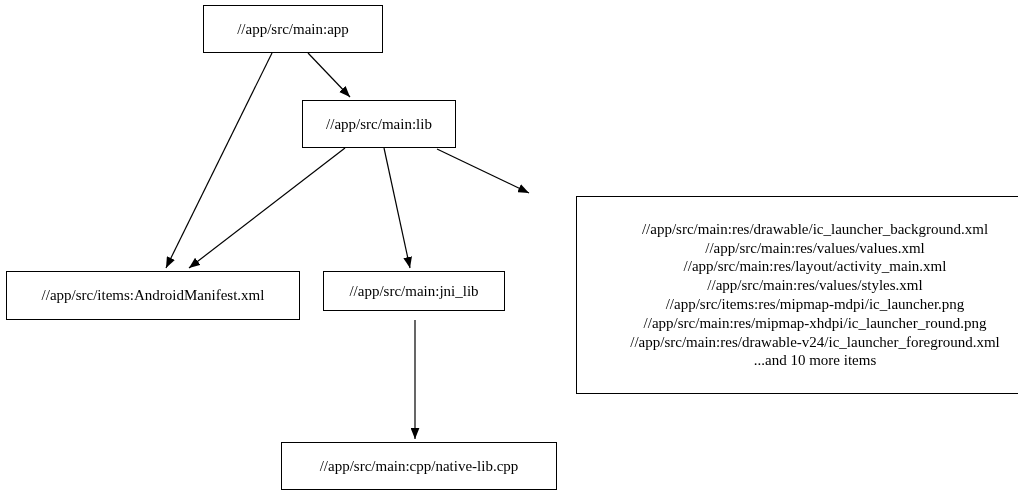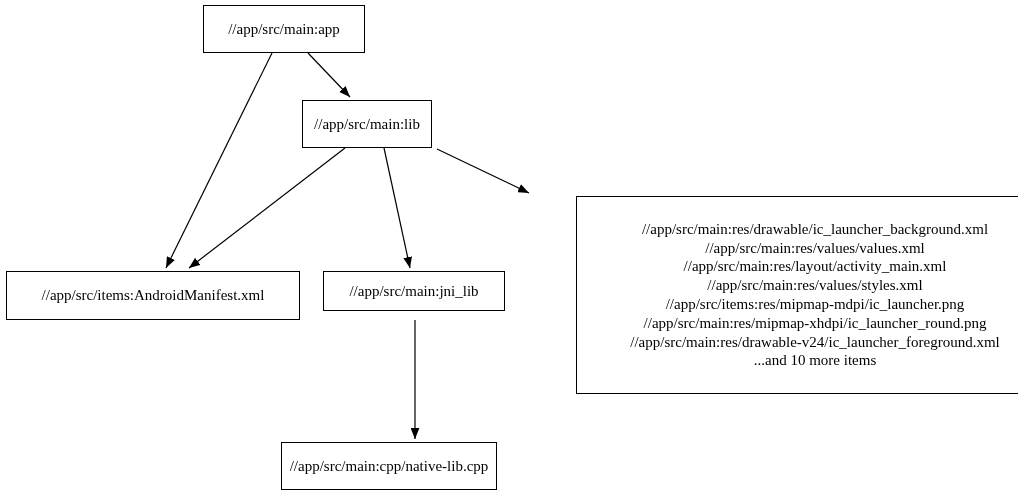--- a/index.html
+++ b/index.html
@@ -30,25 +30,25 @@
     background: #ffffff;
     display: flex;
     align-items: center;
     justify-content: center;
     font-size: 15px;
     line-height: 19px;
     text-align: center;
     white-space: nowrap;
     box-sizing: border-box;
   }
-  .node--app      { left: 203px; top: 5px;   width: 162px; height: 48px; }
-  .node--lib      { left: 302px; top: 100px; width: 130px; height: 48px; }
+  .node--app      { left: 203px; top: 5px;   width: 180px; height: 48px; }
+  .node--lib      { left: 302px; top: 100px; width: 154px; height: 48px; }
   .node--manifest { left: 6px;   top: 271px; width: 294px; height: 49px; }
   .node--jnilib   { left: 323px; top: 271px; width: 182px; height: 40px; }
-  .node--cpp      { left: 281px; top: 442px; width: 216px; height: 48px; }
+  .node--cpp      { left: 281px; top: 442px; width: 276px; height: 48px; }
   .node--res {
     left: 532px; top: 196px; width: 478px; height: 198px;
     flex-direction: column;
     justify-content: center;
     margin-left: 44px;
   }
   .node--res .res-line {
     display: block;
     line-height: 18.8px;
   }

